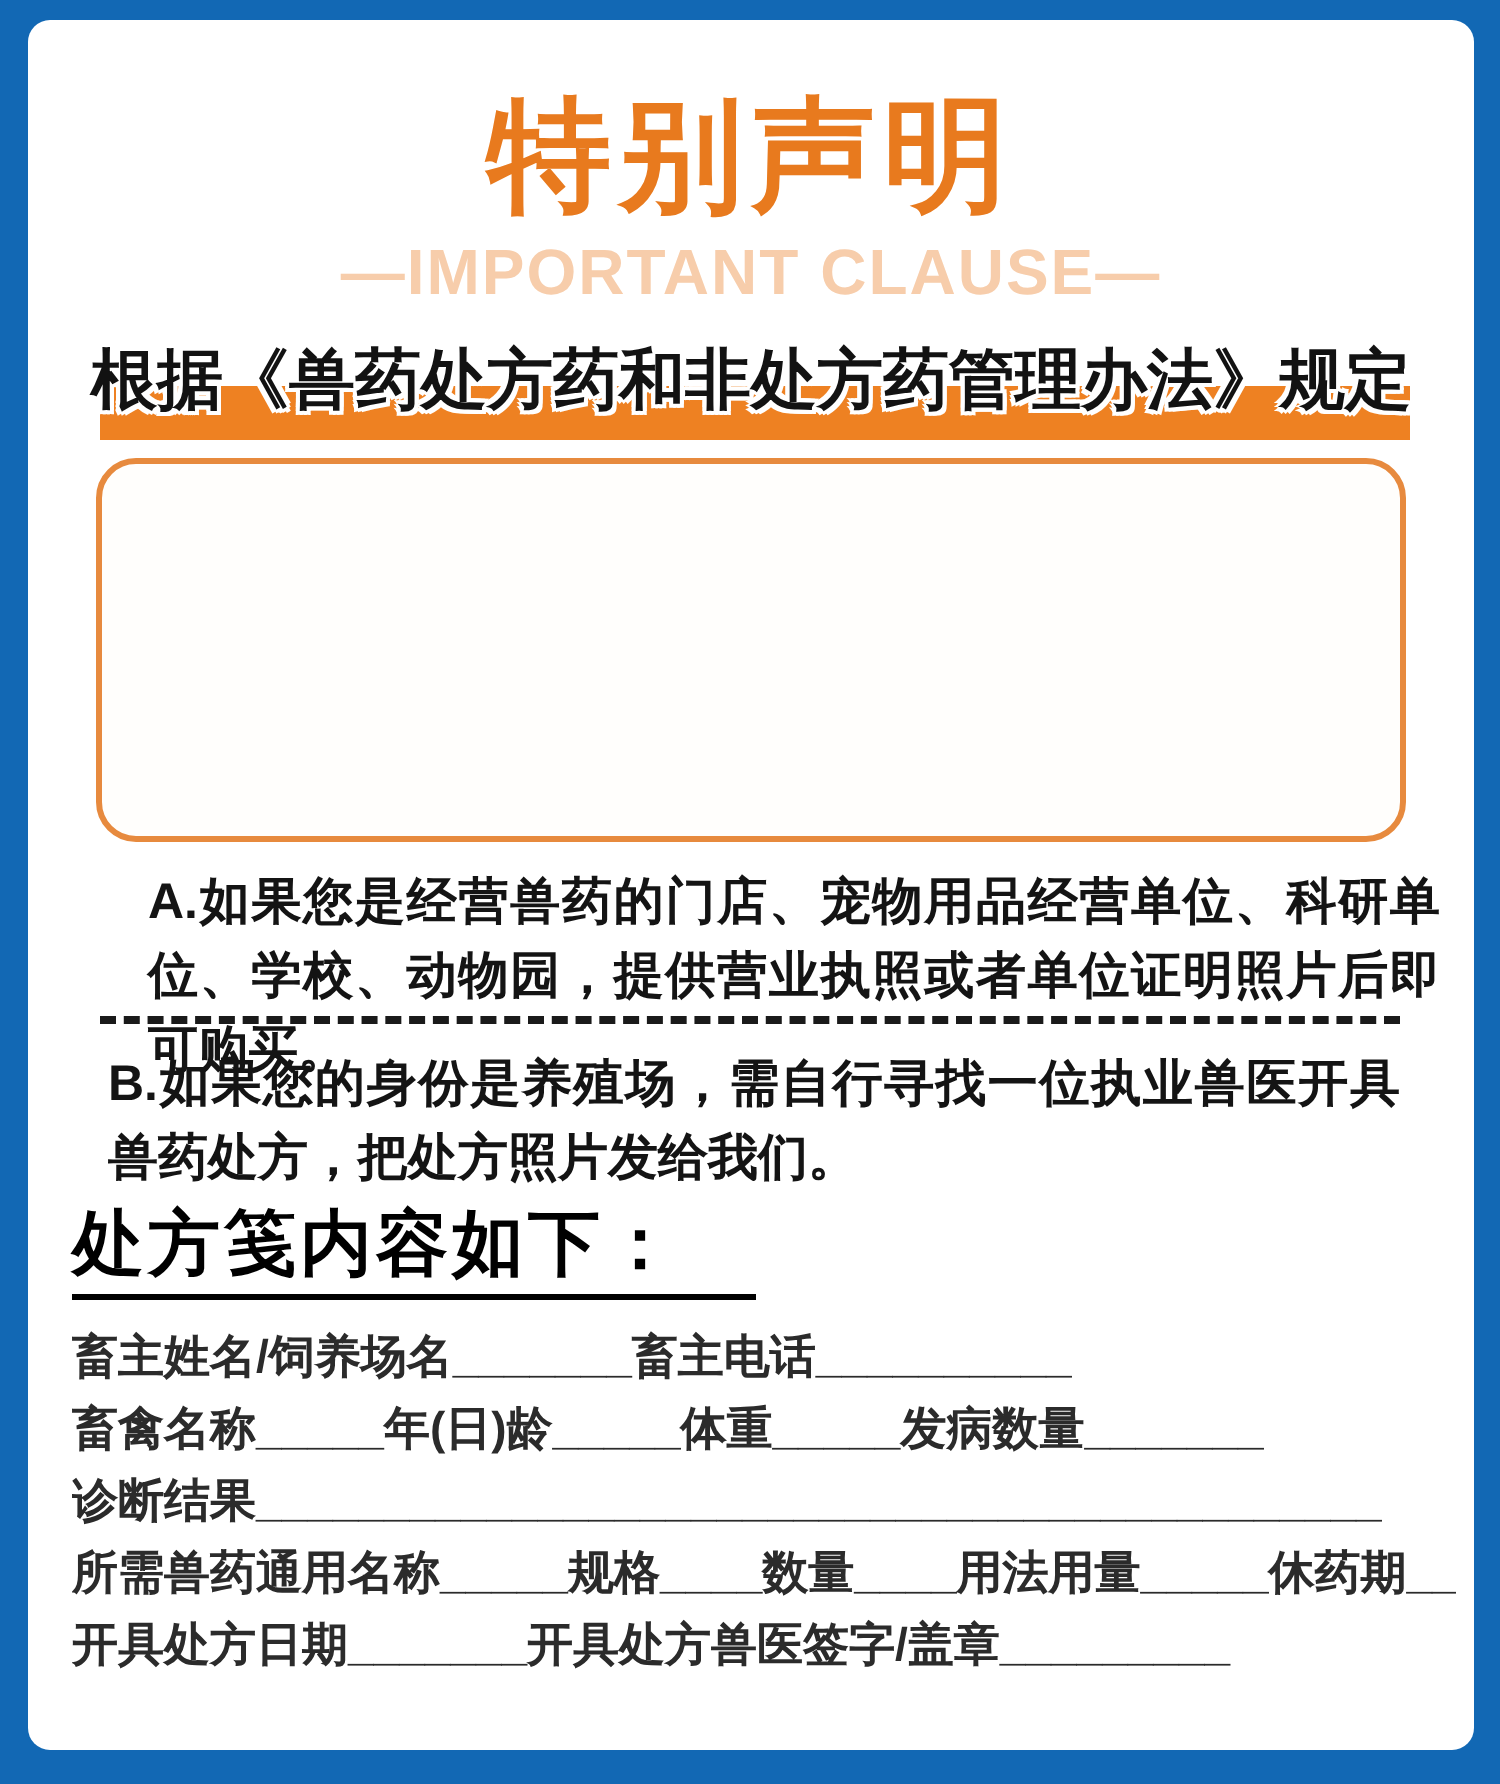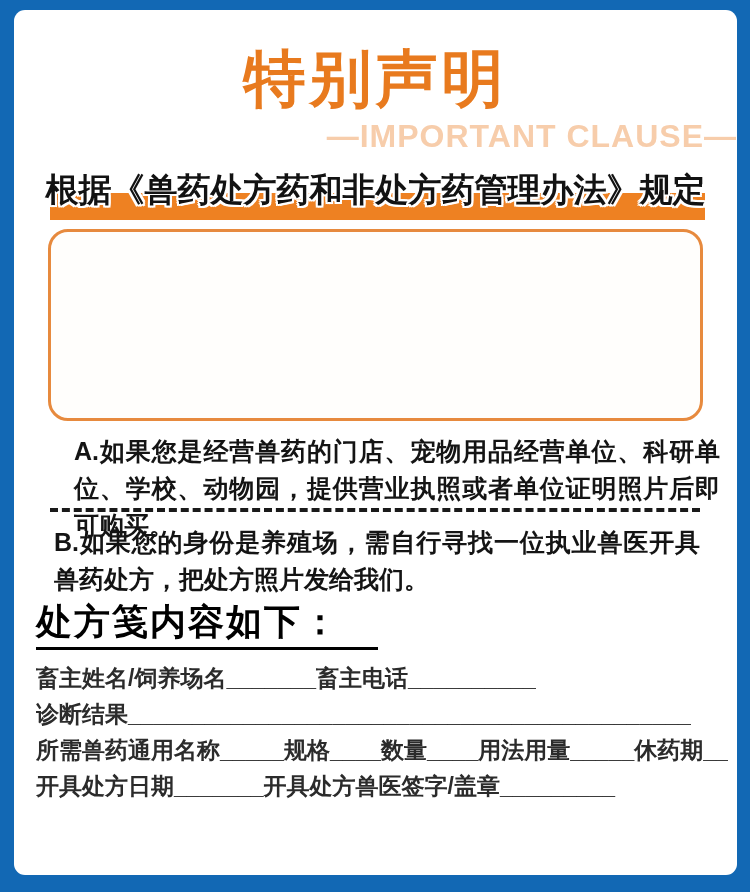--- a/index.html
+++ b/index.html
@@ -17,21 +17,21 @@
     background:#ffffff;border-radius:11px;
   }
   
   .title{
     position:absolute;top:34px;left:0;width:100%;
     text-align:center;font-size:62px;line-height:70px;
     font-weight:900;color:#e87a1e;letter-spacing:4px;
   }
   .subtitle{
     position:absolute;top:106px;left:0;width:100%;
-    text-align:right;font-size:32px;line-height:40px;
+    text-align:center;font-size:32px;line-height:40px;
     font-weight:800;color:#f7cdab;letter-spacing:1px;
   }
   
   .reg{position:absolute;top:155px;left:22px;width:679px;height:58px;}
   .reg-bar{
     position:absolute;left:14px;right:10px;top:28px;height:27px;
     background:#ee8122;
   }
   .reg-text{
     position:relative;z-index:2;width:100%;text-align:center;
@@ -104,19 +104,20 @@
     <div class="dash"></div>
 
     <p class="clause" id="clause-b"><b>B.</b><span>如果您的身份是养殖场，需自行寻找一位执业兽医开具兽药处方，把处方照片发给我们。</span></p>
 
     <div class="form-heading">
       <span>处方笺内容如下：</span>
     </div>
 
     <div class="form-lines">
       <div class="form-line">畜主姓名/饲养场名_______畜主电话__________</div>
+      <div class="form-line">畜禽名称_____年(日)龄_____体重_____发病数量_______</div>
       <div class="form-line">诊断结果____________________________________________</div>
       <div class="form-line">所需兽药通用名称_____规格____数量____用法用量_____休药期___</div>
       <div class="form-line">开具处方日期_______开具处方兽医签字/盖章_________</div>
     </div>
 
   </div>
 </div>
 
 </body></html>

